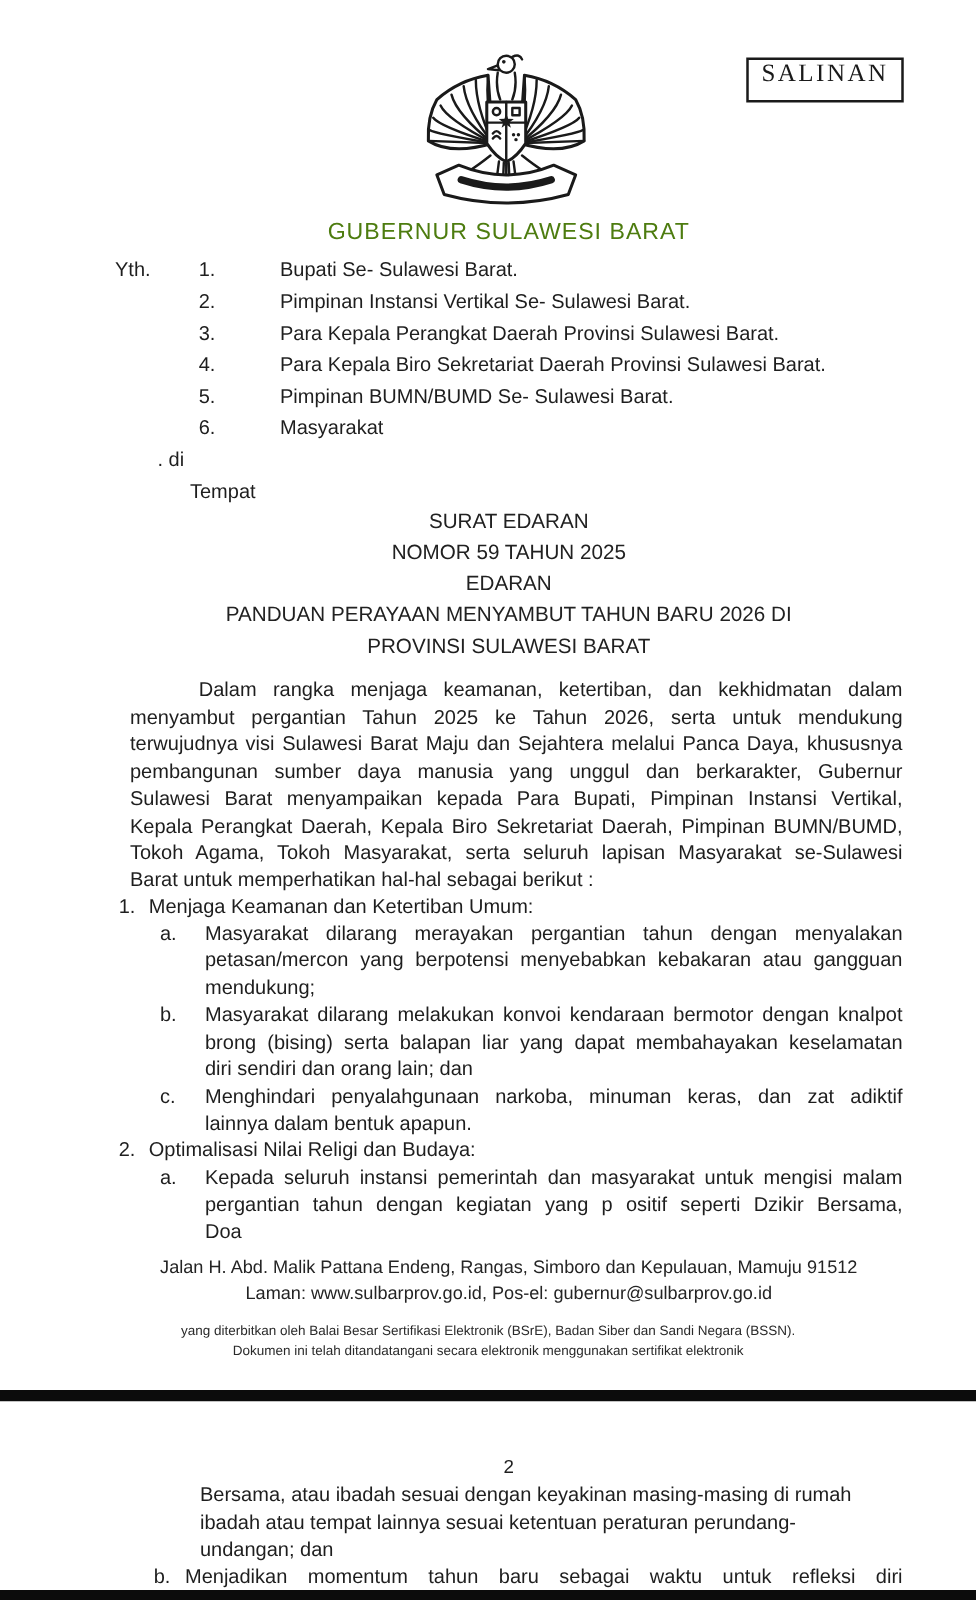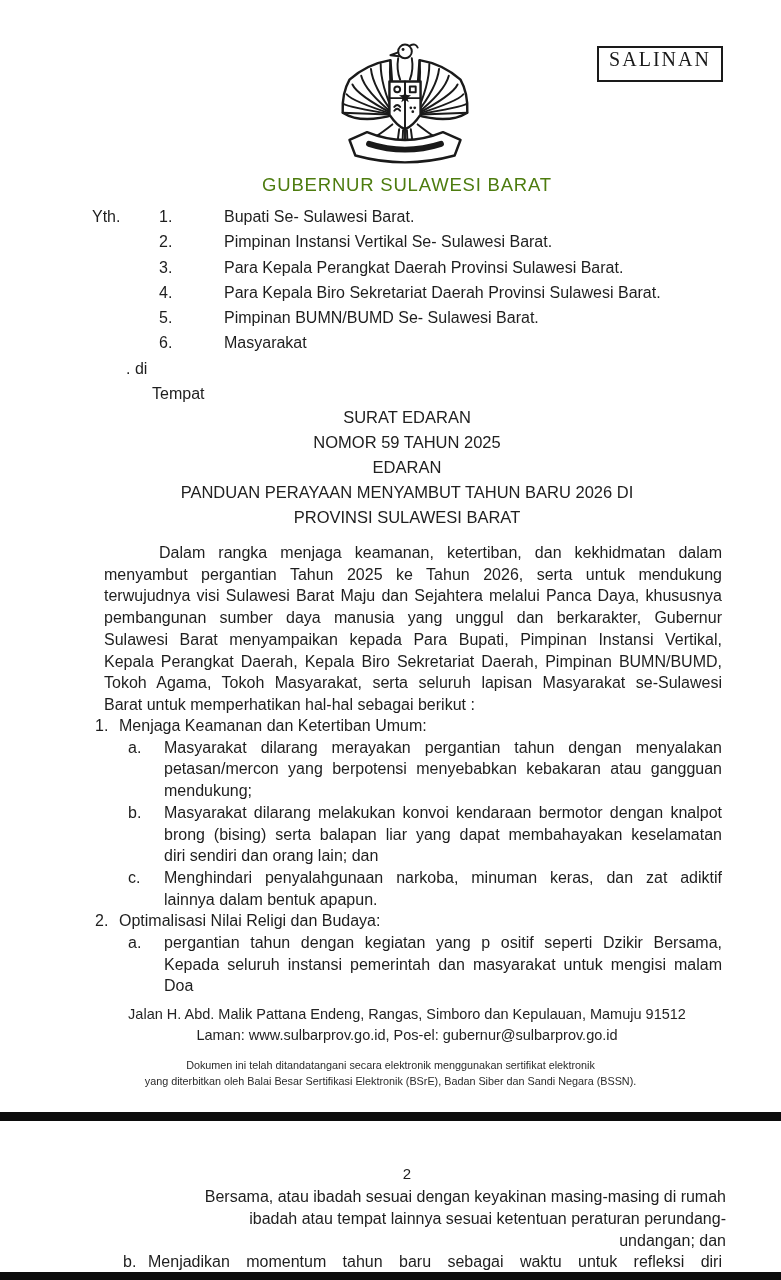--- a/index.html
+++ b/index.html
@@ -56,21 +56,21 @@
   .fineprint{
     position:absolute;left:40px;top:1058px;width:701px;text-align:center;
     font-size:10.8px;line-height:15.5px;color:#2a2a2a;
   }
   
   .bar1{position:absolute;left:0;top:1112px;width:781px;height:9px;background:#0c0c0c;}
   .bar2{position:absolute;left:0;top:1272px;width:781px;height:8px;background:#0c0c0c;}
   
   .page2-num{position:absolute;left:92px;top:1165px;width:630px;text-align:center;font-size:15px;}
   .page2-cont{position:absolute;left:148px;top:1186px;width:578px;font-size:16px;}
-  .page2-cont .tline{line-height:22px;text-align:right;}
+  .page2-cont .tline{line-height:22px;}
   .page2-brow{position:absolute;left:123px;top:1251px;width:599px;display:flex;font-size:16px;}
   .page2-bletter{flex:0 0 25px;line-height:22px;}
   .page2-btext{flex:1;line-height:22px;}
 </style>
 </head>
 <body>
 
 <div class="sheet">
 
   <div class="salinan-box">
@@ -211,35 +211,35 @@
           <div class="tline">lainnya dalam bentuk apapun.</div>
         </div>
     </div>
     <div class="lrow">
       <span class="lnum">2.</span>
       <span class="lhead">Optimalisasi Nilai Religi dan Budaya:</span>
     </div>
     <div class="srow">
       <span class="sletter">a.</span>
       <div class="sbody">
+          <div class="tline stretch">Kepada seluruh instansi pemerintah dan masyarakat untuk mengisi malam</div>
           <div class="tline stretch">pergantian tahun dengan kegiatan yang p ositif seperti Dzikir Bersama,</div>
-          <div class="tline stretch">Kepada seluruh instansi pemerintah dan masyarakat untuk mengisi malam</div>
           <div class="tline">Doa</div>
         </div>
     </div>
   </div>
 
   <div class="footer-address">
     <div>Jalan H. Abd. Malik Pattana Endeng, Rangas, Simboro dan Kepulauan, Mamuju 91512</div>
     <div>Laman: www.sulbarprov.go.id, Pos-el: gubernur@sulbarprov.go.id</div>
   </div>
 
   <div class="fineprint">
+    <div>yang diterbitkan oleh Balai Besar Sertifikasi Elektronik (BSrE), Badan Siber dan Sandi Negara (BSSN).</div>
     <div>Dokumen ini telah ditandatangani secara elektronik menggunakan sertifikat elektronik</div>
-    <div>yang diterbitkan oleh Balai Besar Sertifikasi Elektronik (BSrE), Badan Siber dan Sandi Negara (BSSN).</div>
   </div>
 
   <div class="bar1"></div>
 
   <div class="page2-num">2</div>
 
   <div class="page2-cont">
       <div class="tline">Bersama, atau ibadah sesuai dengan keyakinan masing-masing di rumah</div>
       <div class="tline">ibadah atau tempat lainnya sesuai ketentuan peraturan perundang-</div>
       <div class="tline">undangan; dan</div>

